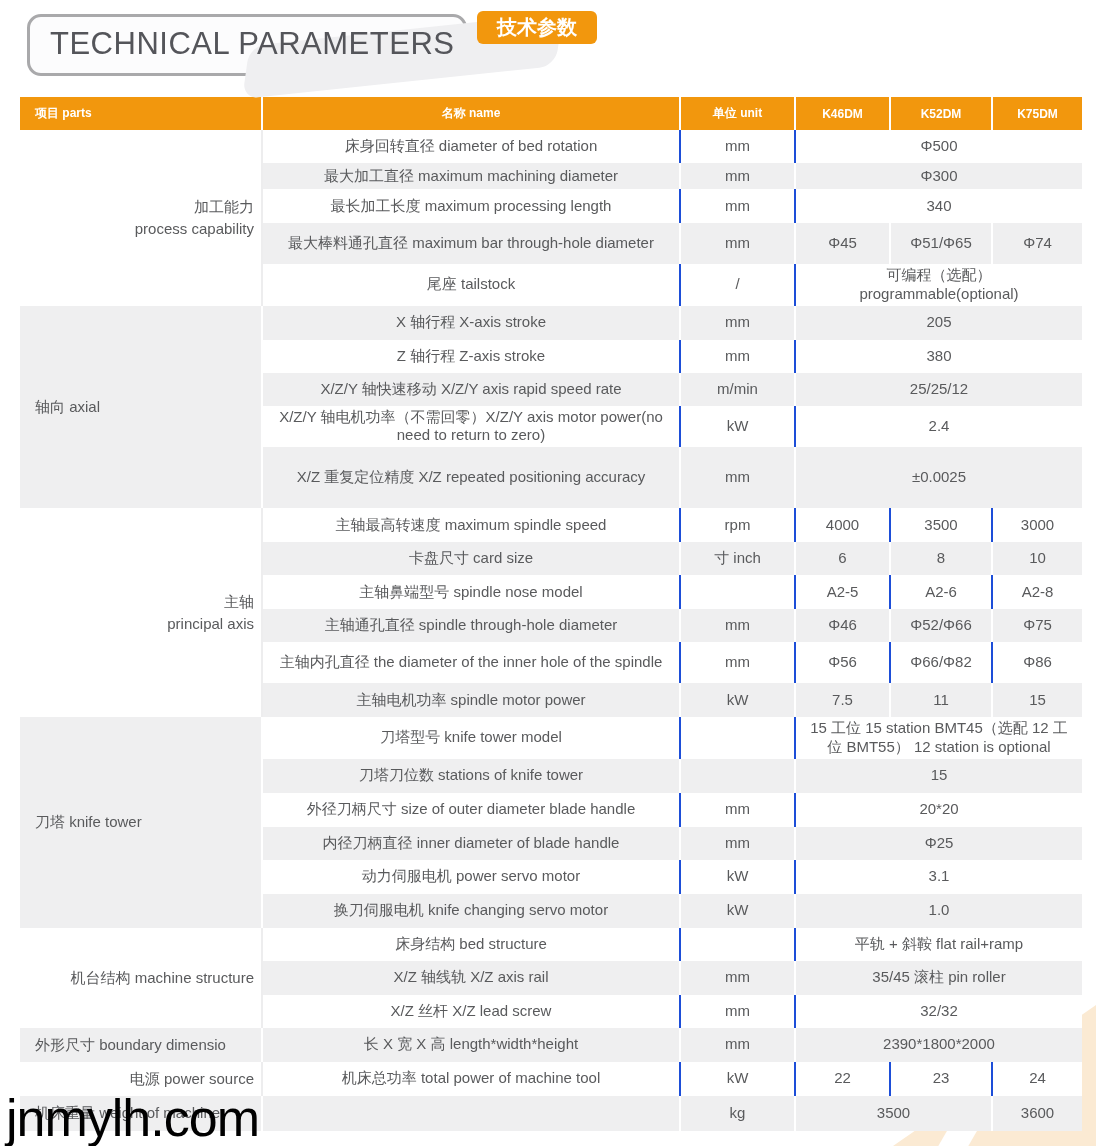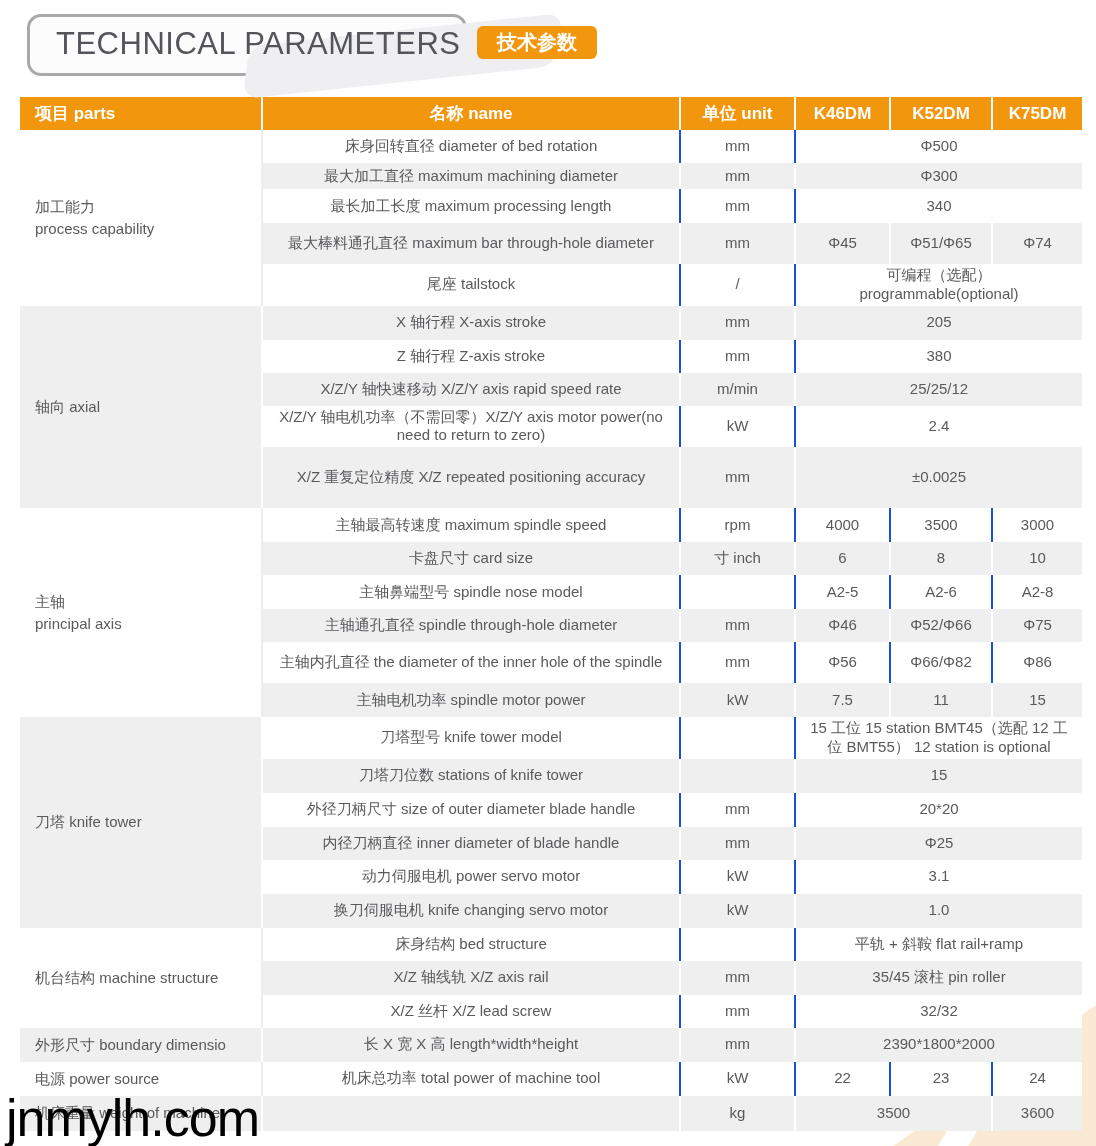--- a/index.html
+++ b/index.html
@@ -12,57 +12,57 @@
   .title-swoosh {
     position:absolute; left:245px; top:30px; width:315px; height:52px;
     background:#efeff1; border-radius:16px; transform:rotate(-6deg) skewX(-14deg);
     z-index:2;
   }
   .title-box {
     position:absolute; left:27px; top:14px; width:434px; height:56px;
     background:#fcfcfd; border:3px solid #a9a9ab; border-radius:14px; z-index:1;
   }
   .title-text {
-    position:absolute; left:56px; top:26px; z-index:3;
+    position:absolute; left:50px; top:26px; z-index:3;
     font-size:31px; color:#54555a; letter-spacing:0.5px; white-space:nowrap;
   }
   .title-badge {
-    position:absolute; left:477px; top:26px; width:120px; height:33px; z-index:4;
+    position:absolute; left:477px; top:11px; width:120px; height:33px; z-index:4;
     background:#F2970D; border-radius:6px; color:#fff; font-weight:bold; font-size:20px;
     display:flex; align-items:center; justify-content:center;
   }
   
   .corner-peach {
     position:absolute; left:893px; top:1005px; width:203px; height:141px; z-index:0;
     background:#FBEAD3; clip-path:polygon(100% 0, 100% 100%, 0 100%);
   }
   .corner-stripe {
     position:absolute; left:938px; top:1110px; width:26px; height:80px; z-index:0;
     background:#ffffff; transform:rotate(30deg);
   }
   
   .spec-table {
     position:absolute; left:20px; top:97px; width:1062px; z-index:1;
     border-collapse:collapse; table-layout:fixed;
   }
   .spec-table th {
-    background:#F2970D; color:#fff; font-size:17px; font-weight:bold;
+    background:#F2970D; color:#fff; font-size:12px; font-weight:bold;
     height:33px; text-align:center; border-right:2px solid #fff; padding:0 4px;
   }
   .spec-table th.first { text-align:left; padding-left:15px; }
   .spec-table th:last-child { border-right:none; }
   .spec-table td {
     font-size:15px; color:#595a5c; text-align:center; vertical-align:middle;
     padding:2px 7px; line-height:1.25; word-break:break-word;
   }
   tr.w td { background:#ffffff; border-right:2px solid #1d4ed8; }
   tr.g td { background:#EFEFF0; border-right:2px solid #ffffff; }
   .spec-table tr > td:last-child { border-right:none; }
   td.group { text-align:left; padding-left:15px; white-space:pre-line; line-height:1.45; }
-  td.group.gw { background:#ffffff !important; border-right:2px solid #ededee !important; }
+  td.group.gw { background:#ffffff !important; border-right:2px solid #ededee !important;text-align:right; }
   td.group.gg { background:#EFEFF0 !important; border-right:2px solid #ffffff !important; }
   td.val { white-space:pre-line; }
   
   .watermark {
     position:absolute; left:6px; top:1088px; z-index:3;
     font-size:52px; color:#000; letter-spacing:-1px;
   }
 </style>
 </head>
 <body>

